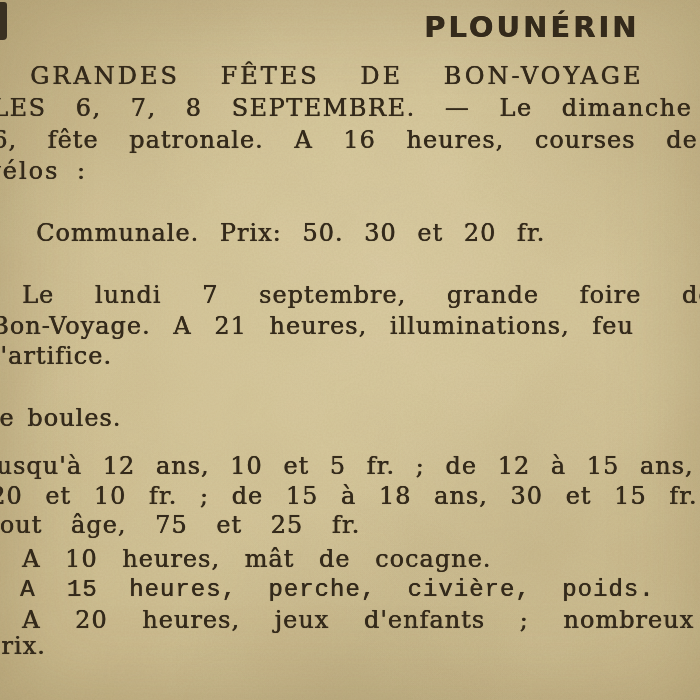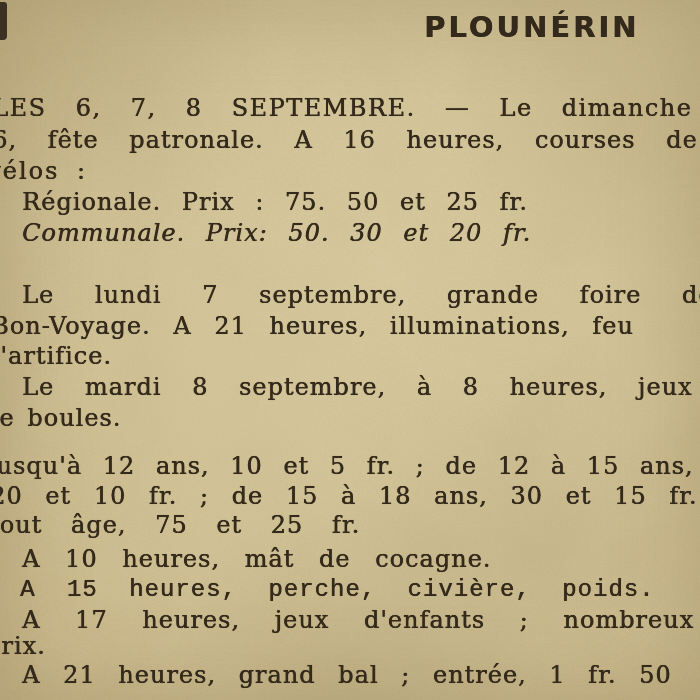--- a/index.html
+++ b/index.html
@@ -59,32 +59,30 @@
         <feTurbulence type="fractalNoise" baseFrequency="0.55" numOctaves="2" seed="7"></feTurbulence>
       <feColorMatrix type="matrix" values="0 0 0 0 0.50  0 0 0 0 0.42  0 0 0 0 0.26  0 0 0 0.55 0"></feColorMatrix>
     </filter>
     <rect width="700" height="700" filter="url(#fg)"></rect>
   </svg>
   <div class="stains"></div>
   <div class="edge-artifact"></div>
 
   <div class="headline">PLOUNÉRIN</div>
 
+  <div class="line" style="left:30px;  top:62px;  word-spacing:30px; letter-spacing:3px;">GRANDES FÊTES DE BON-VOYAGE</div>
   <div class="line" style="left:-8px;  top:94px;  word-spacing:20px; letter-spacing:1.5px;">LES 6, 7, 8 SEPTEMBRE. — Le dimanche</div>
   <div class="line" style="left:-8px;  top:126px; word-spacing:22px; letter-spacing:1px;">6, fête patronale. A 16 heures, courses de</div>
   <div class="line" style="left:-13px; top:157px; word-spacing:8px;  letter-spacing:2px;">vélos :</div>
-  <div class="line" style="left:22px;  top:188px; word-spacing:12px; letter-spacing:1px;">Régionale. Prix : 75. 50 et 25 fr.</div>
-  <div class="line" style="left:22px;  top:219px; word-spacing:12px; letter-spacing:1px;font-style:italic;">Communale. Prix: 50. 30 et 20 fr.</div>
+  <div class="line" style="left:36px;  top:219px; word-spacing:12px; letter-spacing:1px;">Communale. Prix: 50. 30 et 20 fr.</div>
   <div class="line" style="left:22px;  top:281px; word-spacing:32px; letter-spacing:1px;">Le lundi 7 septembre, grande foire de</div>
   <div class="line" style="left:-9px;  top:312px; word-spacing:14px; letter-spacing:1px;">Bon-Voyage. A 21 heures, illuminations, feu</div>
   <div class="line" style="left:-16px; top:342px; word-spacing:2px;  letter-spacing:1px;">d'artifice.</div>
-  <div class="line" style="left:22px;  top:373px; word-spacing:22px; letter-spacing:1px;">Le mardi 8 septembre, à 8 heures, jeux</div>
   <div class="line" style="left:-17px; top:404px; word-spacing:4px;  letter-spacing:1px;">de boules.</div>
   <div class="line" style="left:-12px; top:452px; word-spacing:12px; letter-spacing:1px;">jusqu'à 12 ans, 10 et 5 fr. ; de 12 à 15 ans,</div>
   <div class="line" style="left:-10px; top:482px; word-spacing:14px; letter-spacing:1px;">20 et 10 fr. ; de 15 à 18 ans, 30 et 15 fr. ;</div>
   <div class="line" style="left:-11px; top:511px; word-spacing:20px; letter-spacing:1px;">tout âge, 75 et 25 fr.</div>
   <div class="line" style="left:22px;  top:545px; word-spacing:16px; letter-spacing:1px;">A 10 heures, mât de cocagne.</div>
   <div class="line" style="left:20px;  top:576px; word-spacing:16px; letter-spacing:1px;font-family:Liberation Mono, monospace;">A 15 heures, perche, civière, poids.</div>
-  <div class="line" style="left:22px;  top:606px; word-spacing:26px; letter-spacing:1px;">A 17 heures, jeux d'enfants ; nombreux</div>
+  <div class="line" style="left:22px;  top:606px; word-spacing:26px; letter-spacing:1px;">A 20 heures, jeux d'enfants ; nombreux</div>
   <div class="line" style="left:-15px; top:632px; word-spacing:2px;  letter-spacing:1px;">prix.</div>
-  <div class="line" style="left:22px;  top:661px; word-spacing:14px; letter-spacing:1px;">A 21 heures, grand bal ; entrée, 1 fr. 50</div>
 
 </div>
 
 </body></html>

